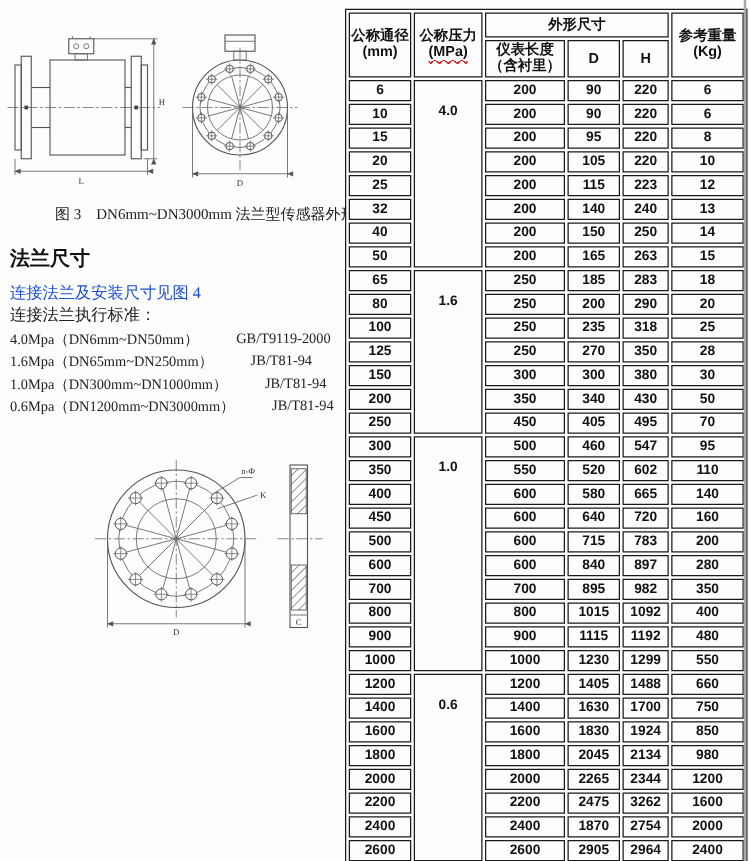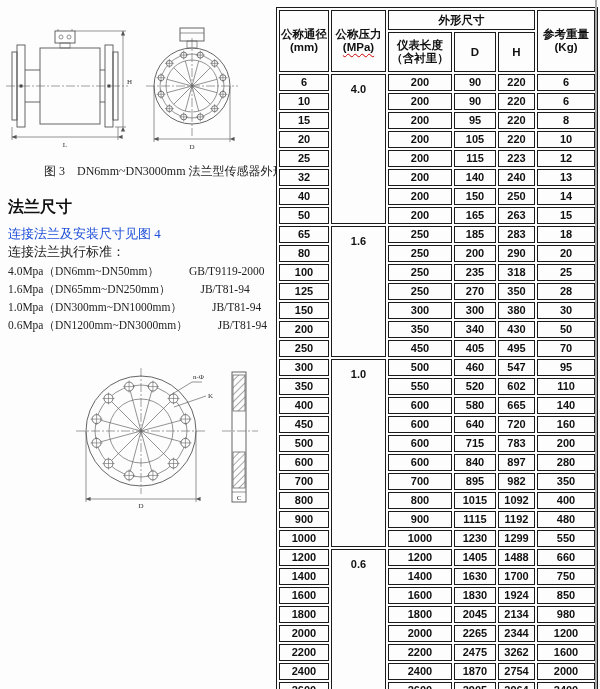--- a/index.html
+++ b/index.html
@@ -45,23 +45,23 @@
     position:absolute;left:276px;top:7px;width:320px;
     border-collapse:separate;border-spacing:2px;background:#fdfdfd;
     border:1px solid #1a1a1a;table-layout:fixed;
   }
   .spec-table th,.spec-table td{
     border:1px solid #1a1a1a;text-align:center;vertical-align:middle;
     font-weight:bold;color:#111;padding:0 1px;
   }
   .spec-table th{font-size:11.5px;line-height:13px;}
   .spec-table td{font-size:11px;line-height:13px;height:15px;}
-  .spec-table td.pressure{vertical-align:top;padding-top:8px;}
+  .spec-table td.pressure{vertical-align:top;padding-top:18px;}
   .hdr-top{height:20px;}
-  .hdr-sub{height:40px;}
+  .hdr-sub{height:30px;}
   .squiggle{text-decoration:underline wavy #cc0000 1px;text-underline-offset:2px;}
 </style>
 </head>
 <body>
 
 <div class="page">
 
   <div class="left-col">
 
     <svg class="fig3-svg" width="262" height="146" viewBox="0 0 262 146">

